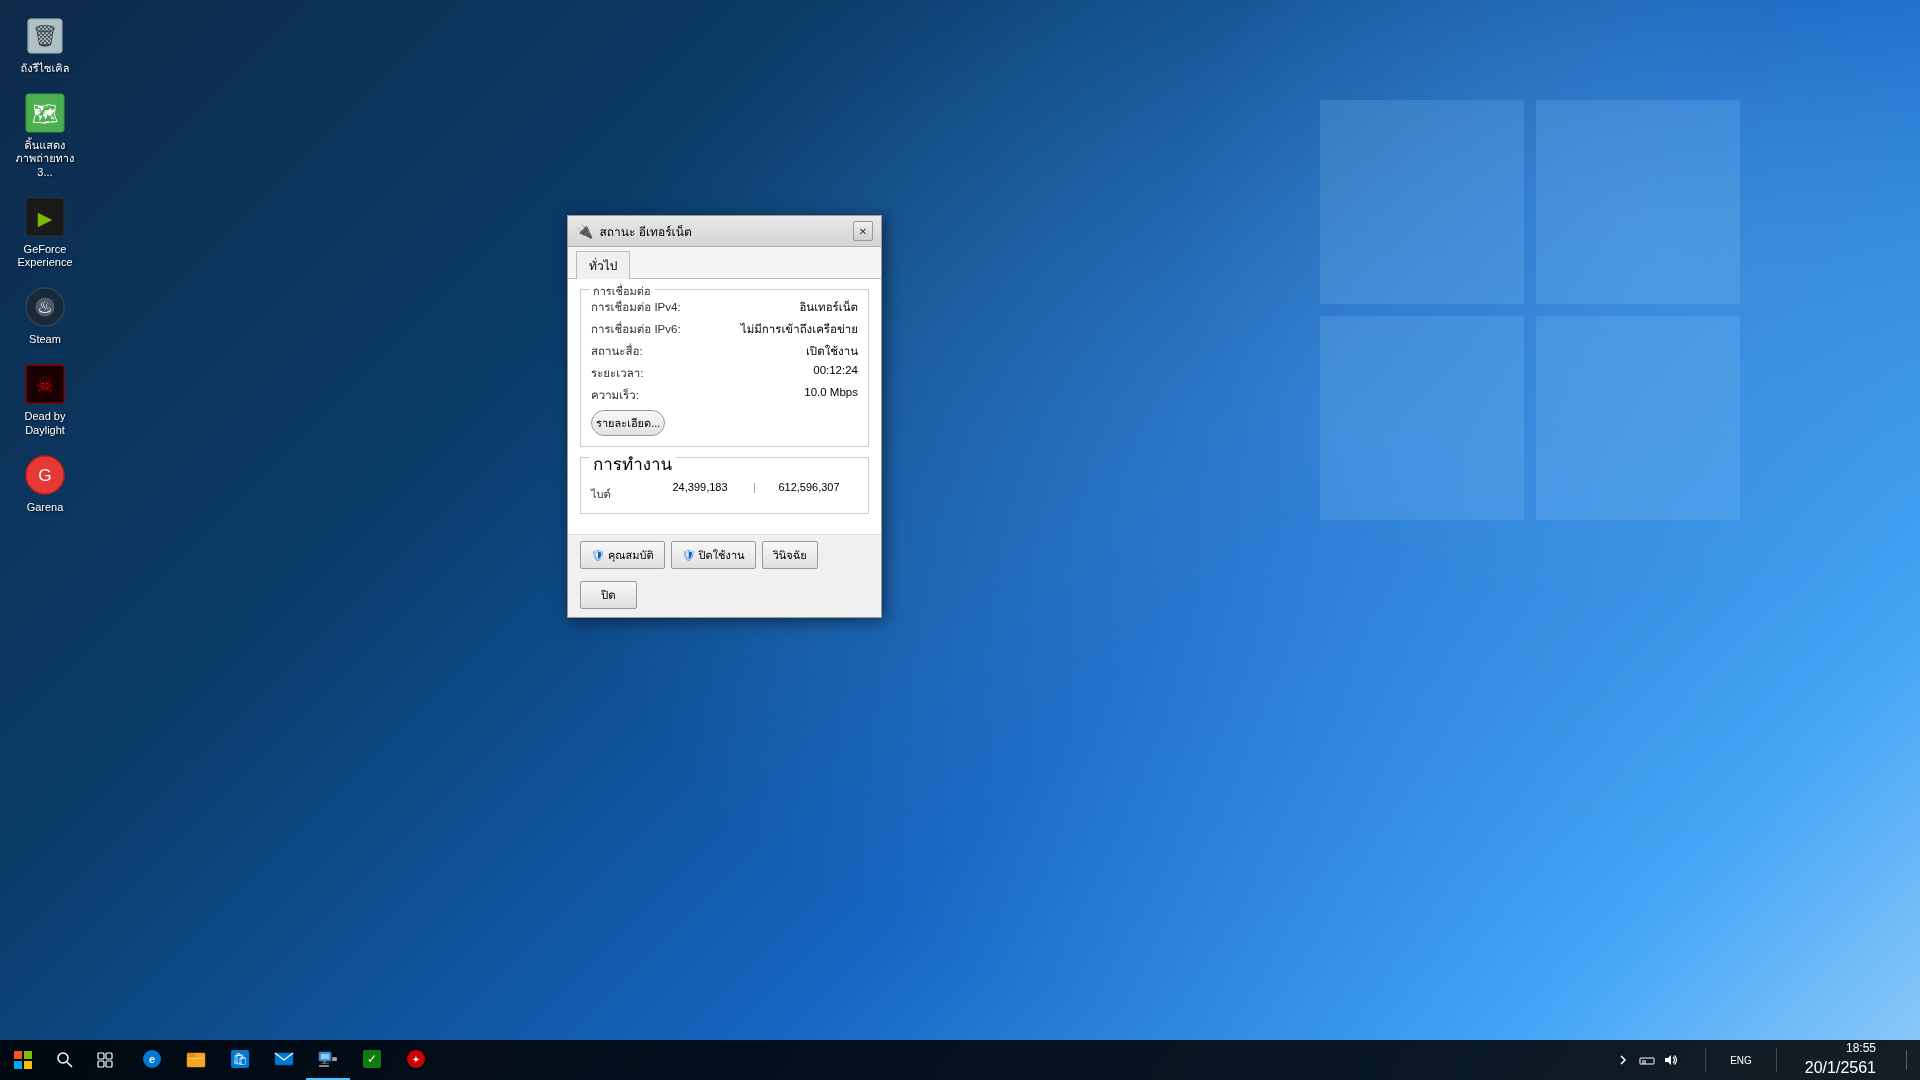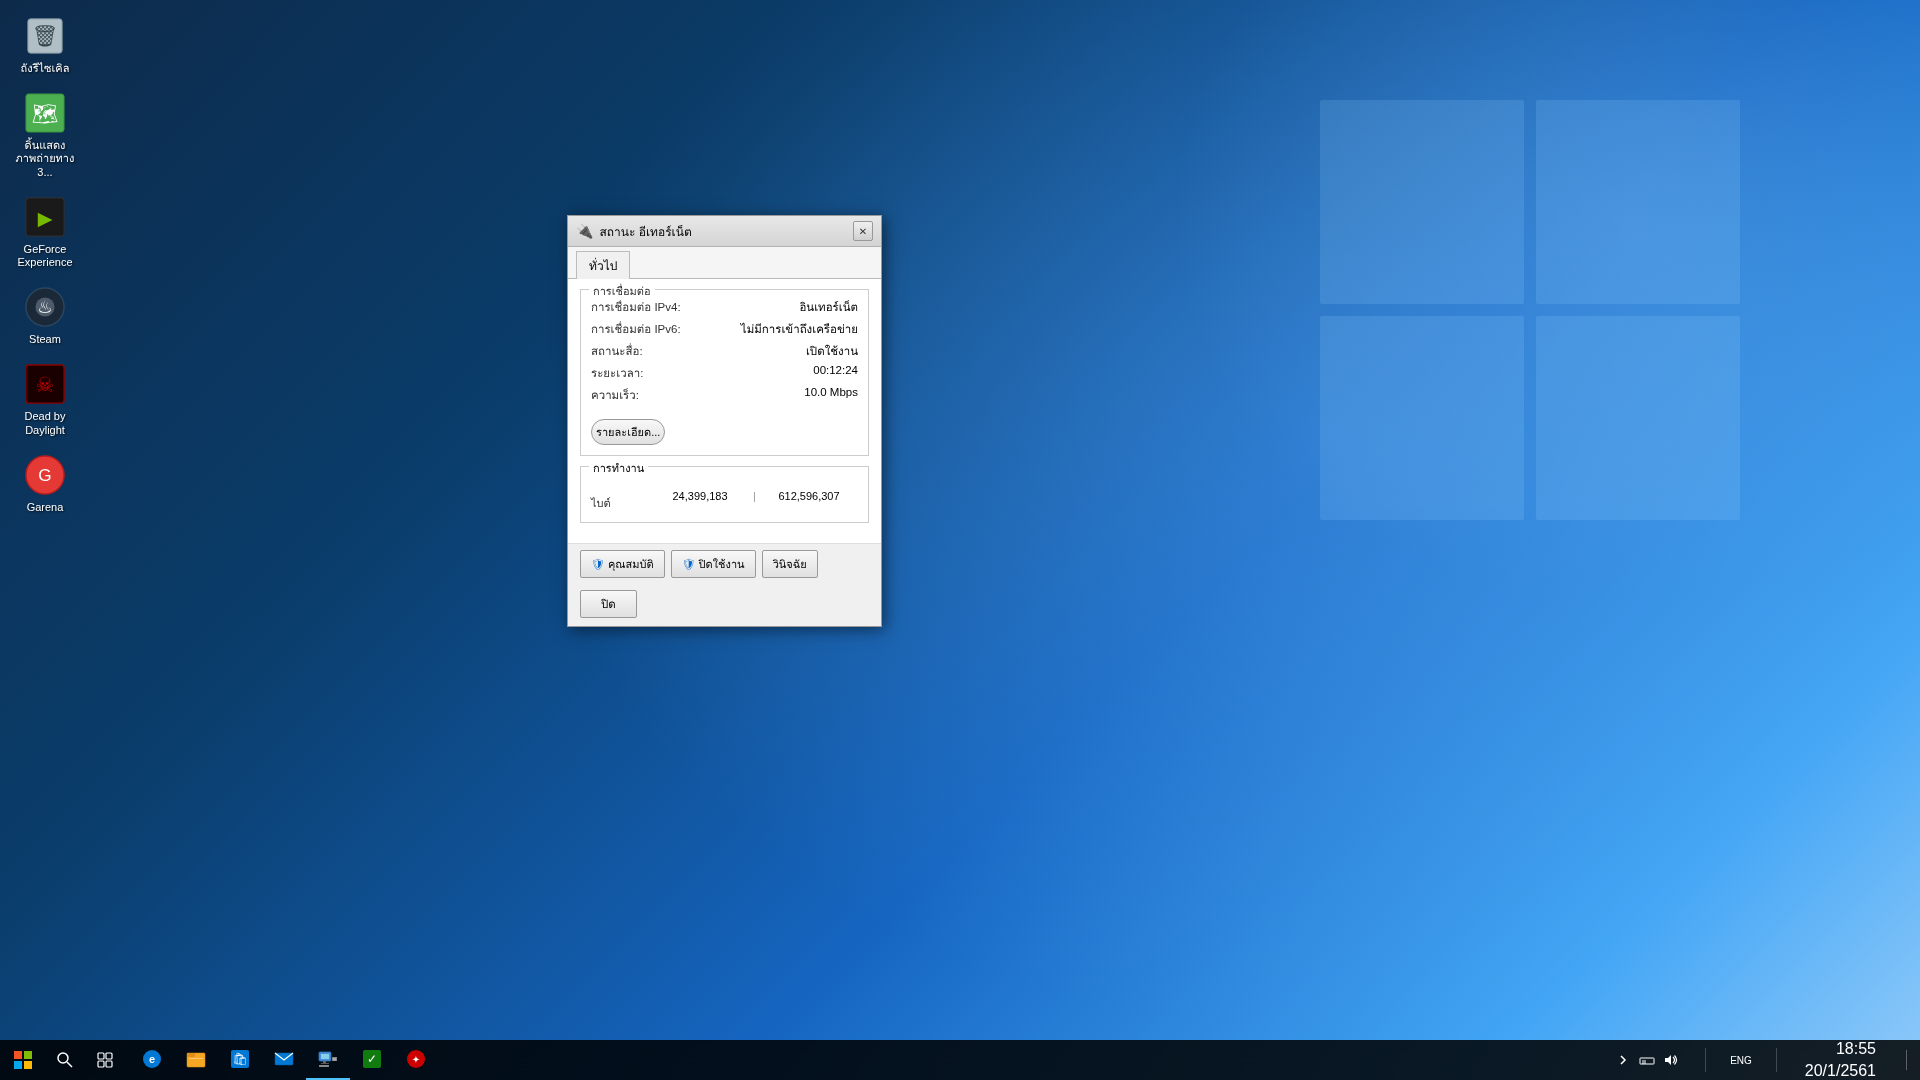--- a/index.html
+++ b/index.html
@@ -290,21 +290,21 @@
       justify-content: space-between;
       margin-bottom: 4px;
       font-size: 11.5px;
     }
 
     .info-label { color: #333; }
     .info-value { color: #000; text-align: right; }
 
     .detail-btn {
       display: inline-block;
-      margin-top: 11px;
+      margin-top: 2px;
       padding: 3px 4px;
       background: linear-gradient(to bottom, #f8f8f8, #e0e0e0);
       border: 1px solid #999;
       border-radius: 13px;
       font-size: 11px;
       cursor: pointer;
     }
 
     .activity-section {
       border: 1px solid #ccc;
@@ -312,21 +312,21 @@
       padding: 8px 10px 10px;
       margin-bottom: 10px;
     }
 
     .activity-legend {
       position: absolute;
       top: -8px;
       left: 8px;
       background: white;
       padding: 0 4px;
-      font-size: 11px;
+      font-size: 17px;
     }
 
     .network-diagram {
       display: flex;
       align-items: center;
       justify-content: center;
       gap: 4px;
       padding: 8px 0 6px;
     }
 
@@ -667,21 +667,21 @@
         </div>
       </div>
 
       <div class="taskbar-divider"></div>
 
       <span class="lang-text">ENG</span>
 
       <div class="taskbar-divider"></div>
 
       <div class="taskbar-clock">
-        <div style="font-size:16px;">18:55</div>
+        <div style="font-size:12px;">18:55</div>
         <div style="font-size:16px;">20/1/2561</div>
       </div>
 
       <div class="tray-icon" style="width:6px; border-left:1px solid rgba(255,255,255,0.3); margin-left:4px;"></div>
     </div>
   </div>
 
 </div>
 
 </body></html>

